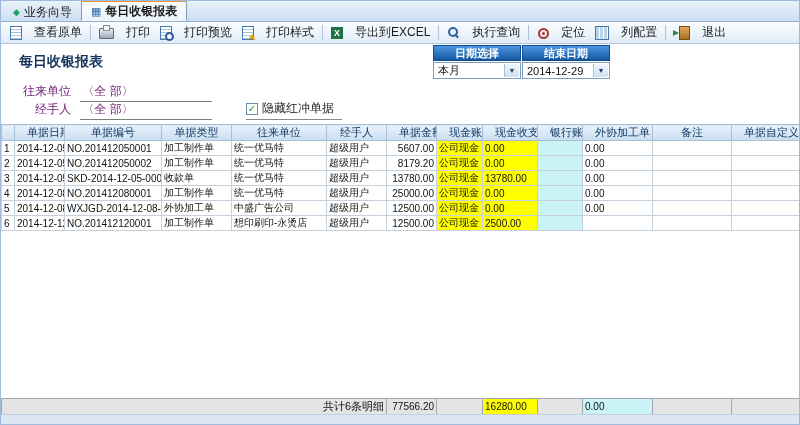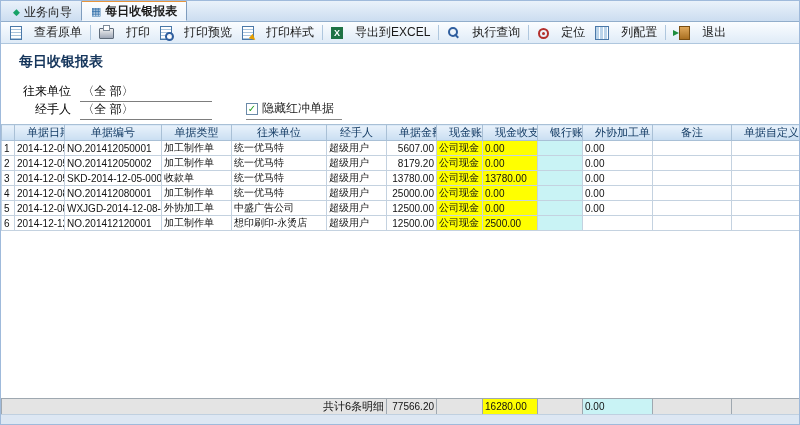--- a/index.html
+++ b/index.html
@@ -49,21 +49,21 @@
   .dp-col{width:88px;margin-right:1px;}
   .dp-head{height:14px;background:linear-gradient(#4E95E2,#13589F);border:1px solid #0D4B8C;color:#fff;
     font-size:11px;font-weight:bold;text-align:center;line-height:14px;}
   .dp-select{margin-top:1px;height:17px;box-sizing:border-box;background:#fff;border:1px solid #7F9DB9;
     display:flex;align-items:center;font-size:11px;padding-left:4px;position:relative;color:#111;}
   .dp-arrow{position:absolute;right:1px;top:1px;bottom:1px;width:14px;background:linear-gradient(#F2F8FE,#CBE0F3);
     border-left:1px solid #A5C0DB;font-size:7px;color:#204060;display:flex;align-items:center;justify-content:center;}
 
   
   .page-title{position:absolute;left:18px;top:52px;font-size:14px;font-weight:bold;color:#16365C;}
-  .frow{position:absolute;left:18px;font-size:12px;color:#000000;}
+  .frow{position:absolute;left:18px;font-size:12px;color:#701a75;}
   .frow.r1{top:82px;} .frow.r2{top:100px;}
   .flabel{display:inline-block;width:52px;text-align:right;}
   .ffield{display:inline-block;width:128px;border-bottom:1px solid #7d7d7d;margin-left:6px;padding:0 2px 1px;}
   .checkbox-wrap{position:absolute;left:245px;top:99px;display:flex;align-items:center;gap:4px;font-size:12px;
     color:#222;border-bottom:1px solid #8a8a8a;padding:0 8px 2px 0;}
   .cbox{width:12px;height:12px;box-sizing:border-box;background:#fff;border:1px solid #6a8aa8;
     display:inline-flex;align-items:center;justify-content:center;color:#1E9E1E;font-size:10px;font-weight:bold;}
 
   
   .grid{position:absolute;left:0;top:123px;width:800px;border-collapse:collapse;table-layout:fixed;font-size:10px;}
@@ -136,20 +136,34 @@
       <span>列配置</span>
     </div>
     <div class="sep"></div>
     <div class="tbtn">
       <span class="ic ic-exit"></span>
       <span>退出</span>
     </div>
   </div>
 
   <div class="datepanel">
+    <div class="dp-col">
+      <div class="dp-head">日期选择</div>
+      <div class="dp-select">
+        <span>本月</span>
+        <span class="dp-arrow">▼</span>
+      </div>
+    </div>
+    <div class="dp-col">
+      <div class="dp-head">结束日期</div>
+      <div class="dp-select">
+        <span>2014-12-29</span>
+        <span class="dp-arrow">▼</span>
+      </div>
+    </div>
   </div>
 
   <div class="page-title">每日收银报表</div>
 
   <div class="frow r1">
     <span class="flabel">往来单位</span>
     <span class="ffield"><span>〈全 部〉</span></span>
   </div>
   <div class="frow r2">
     <span class="flabel">经手人</span>

